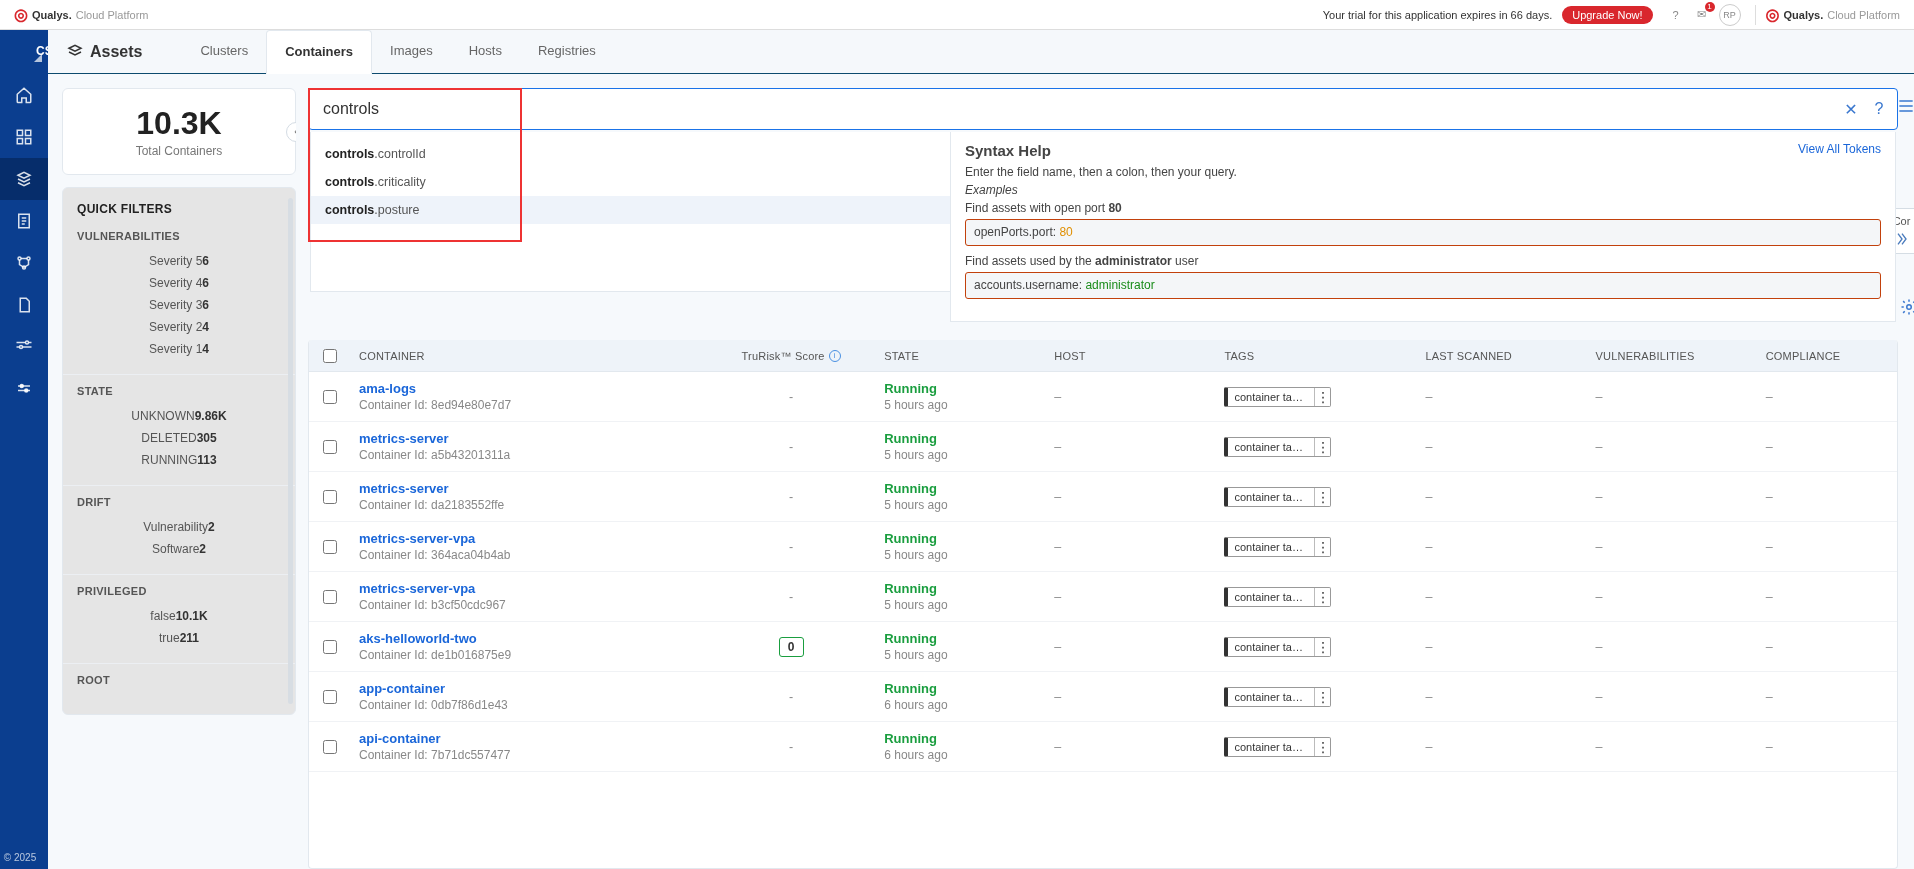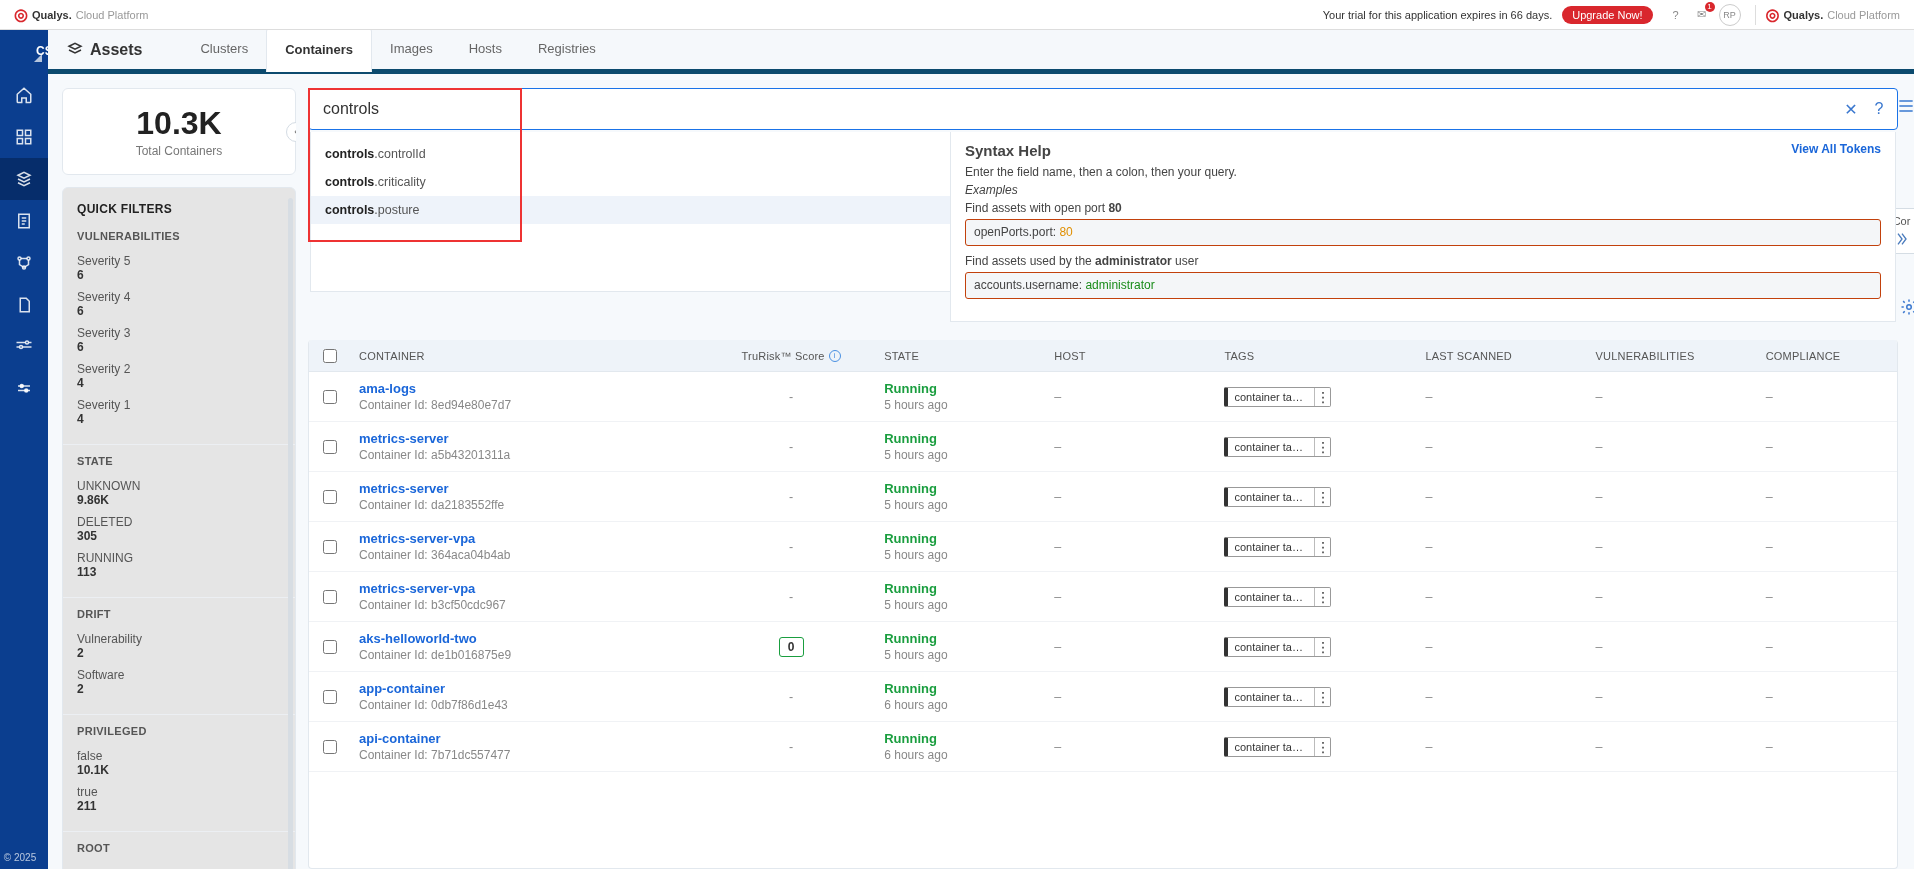--- a/index.html
+++ b/index.html
@@ -27,41 +27,41 @@
 .rail .cs::after { content: ''; position: absolute; bottom: -4px; right: 6px; border: 4px solid transparent; border-bottom-color: #fff; border-right-color: #fff; width: 0; height: 0; opacity: 0.7; }
 .rail .ritem { width: 48px; height: 42px; display: flex; align-items: center; justify-content: center; color: rgba(255,255,255,0.85); cursor: pointer; }
 .rail .ritem.active { background: #062d6b; }
 .rail .ritem svg { width: 18px; height: 18px; }
 .rail .copyright { position: absolute; bottom: 6px; left: 0; right: 8px; text-align: center; color: rgba(255,255,255,0.7); font-size: 10px; }
 
 
 .content { flex: 1; background: #f6f9fc; position: relative; overflow: hidden; }
 
 
-.tabrow { height: 44px; background: #f5f8fb; border-bottom: 5px solid #0c4a6e; display: flex; align-items: center; padding-left: 18px; }
+.tabrow { height: 44px; background: #f5f8fb; border-bottom: 1px solid #0c4a6e; display: flex; align-items: center; padding-left: 18px; }
 .tabrow .page-title { display: flex; align-items: center; font-weight: 600; font-size: 16px; color: #333; margin-right: 40px; }
 .tabrow .page-title svg { width: 18px; height: 18px; margin-right: 6px; stroke: #333; }
 .tabrow .tab { padding: 0 18px; height: 44px; display: flex; align-items: center; font-size: 13px; color: #666; cursor: pointer; border-bottom: 2px solid transparent; }
 .tabrow .tab.active { color: #333; background: #fff; border: 1px solid #e2e8ee; border-bottom: 1px solid #fff; border-radius: 4px 4px 0 0; font-weight: 600; }
 
 
 .body-grid { display: flex; height: calc(100% - 44px); }
 
 
 .filters-col { width: 248px; padding: 14px 0 14px 14px; overflow-y: auto; position: relative; }
 .kpi-card { background: #fff; border: 1px solid #e2e8ee; border-radius: 6px; padding: 16px; text-align: center; position: relative; margin-bottom: 12px; }
 .kpi-card .kpi-val { font-size: 32px; font-weight: 600; color: #222; }
 .kpi-card .kpi-sub { font-size: 12px; color: #777; margin-top: 2px; }
 .kpi-card .collapse-btn { position: absolute; right: -11px; top: 50%; transform: translateY(-50%); width: 20px; height: 20px; border-radius: 50%; background: #fff; border: 1px solid #d4dce4; display: flex; align-items: center; justify-content: center; font-size: 10px; color: #666; cursor: pointer; }
 
 .filters-card { background: #e5e5e5; border: 1px solid #e2e8ee; border-radius: 6px; padding: 14px 14px; position: relative; }
 .filters-card h3 { font-size: 12px; font-weight: 700; color: #222; margin-bottom: 14px; letter-spacing: 0.3px; }
 .fgroup { margin-bottom: 14px; }
 .fgroup .fhead { font-size: 11px; font-weight: 600; color: #555; margin-bottom: 8px; letter-spacing: 0.3px; }
-.frow { display: flex; justify-content: center; font-size: 12px; color: #555; padding: 4px 0; cursor: pointer; flex-direction: column; }
+.frow { display: flex; justify-content: center; font-size: 12px; color: #555; padding: 4px 0; cursor: pointer; }
 .frow .fval { font-weight: 600; color: #333; }
 .fdivider { height: 1px; background: #eceff3; margin: 10px -14px; }
 .scroll-hint-v { position: absolute; right: 2px; top: 10px; bottom: 10px; width: 5px; background: #d7dde3; border-radius: 3px; }
 
 
 .main-col { flex: 1; display: flex; flex-direction: column; padding: 14px 16px 0 12px; position: relative; }
 
 
 .search-wrap { border: 1px solid #1a73e8; border-radius: 4px; background: #fff; display: flex; align-items: center; padding: 4px 8px; height: 42px; position: relative; }
 .search-wrap input { flex: 1; border: none; outline: none; font-size: 16px; color: #333; height: 100%; padding: 0 6px; }
@@ -72,21 +72,21 @@
 
 .suggest-panel { position: absolute; left: 14px; right: 18px; top: 58px; display: flex; z-index: 10; }
 .suggest-left { background: #fff; border: 1px solid #e2e8ee; border-top: none; flex: 0 0 640px; padding: 8px 0; max-height: 160px; border-right: none; }
 .suggest-left .sitem { padding: 7px 14px; font-size: 12.5px; color: #555; cursor: pointer; }
 .suggest-left .sitem b { color: #222; font-weight: 700; }
 .suggest-left .sitem.hover { background: #eef3fa; }
 .red-box { position: absolute; left: 12px; top: 14px; width: 214px; height: 154px; border: 2px solid #e33; pointer-events: none; z-index: 30; }
 
 .syntax-right { background: #fff; border: 1px solid #e2e8ee; border-top: none; flex: 1; padding: 10px 14px 14px; font-size: 12px; color: #444; position: relative; }
 .syntax-right h4 { font-size: 15px; font-weight: 700; margin-bottom: 6px; }
-.syntax-right .vall { position: absolute; right: 14px; top: 10px; color: #1a66d9; font-weight: 700; font-size: 12px; cursor: pointer; }
+.syntax-right .vall { position: absolute; right: 14px; top: 10px; color: #1a66d9; font-weight: 400; font-size: 12px; cursor: pointer; }
 .syntax-right p { margin-bottom: 4px; }
 .syntax-right em { font-style: italic; }
 .syntax-right .code { background: #f4f6f8; border: 1px solid #c2410c; border-radius: 3px; padding: 5px 8px; font-family: "Courier New", monospace; font-size: 12px; margin: 4px 0 8px; }
 .syntax-right .code .num { color: #e08f00; }
 .syntax-right .code .kw { color: #1a8c1a; }
 
 
 .table-wrap { margin-top: 210px; flex: 1; overflow-y: auto; background: #fff; border-radius: 4px; border: 1px solid #e2e8ee; border-top: none; }
 .thead { display: flex; background: #eef3f9; height: 32px; align-items: center; font-size: 11px; color: #555; font-weight: 400; letter-spacing: 0.2px; border-bottom: 1px solid #e2e8ee; }
 .thead .th, .trow .td { padding: 0 8px; }

